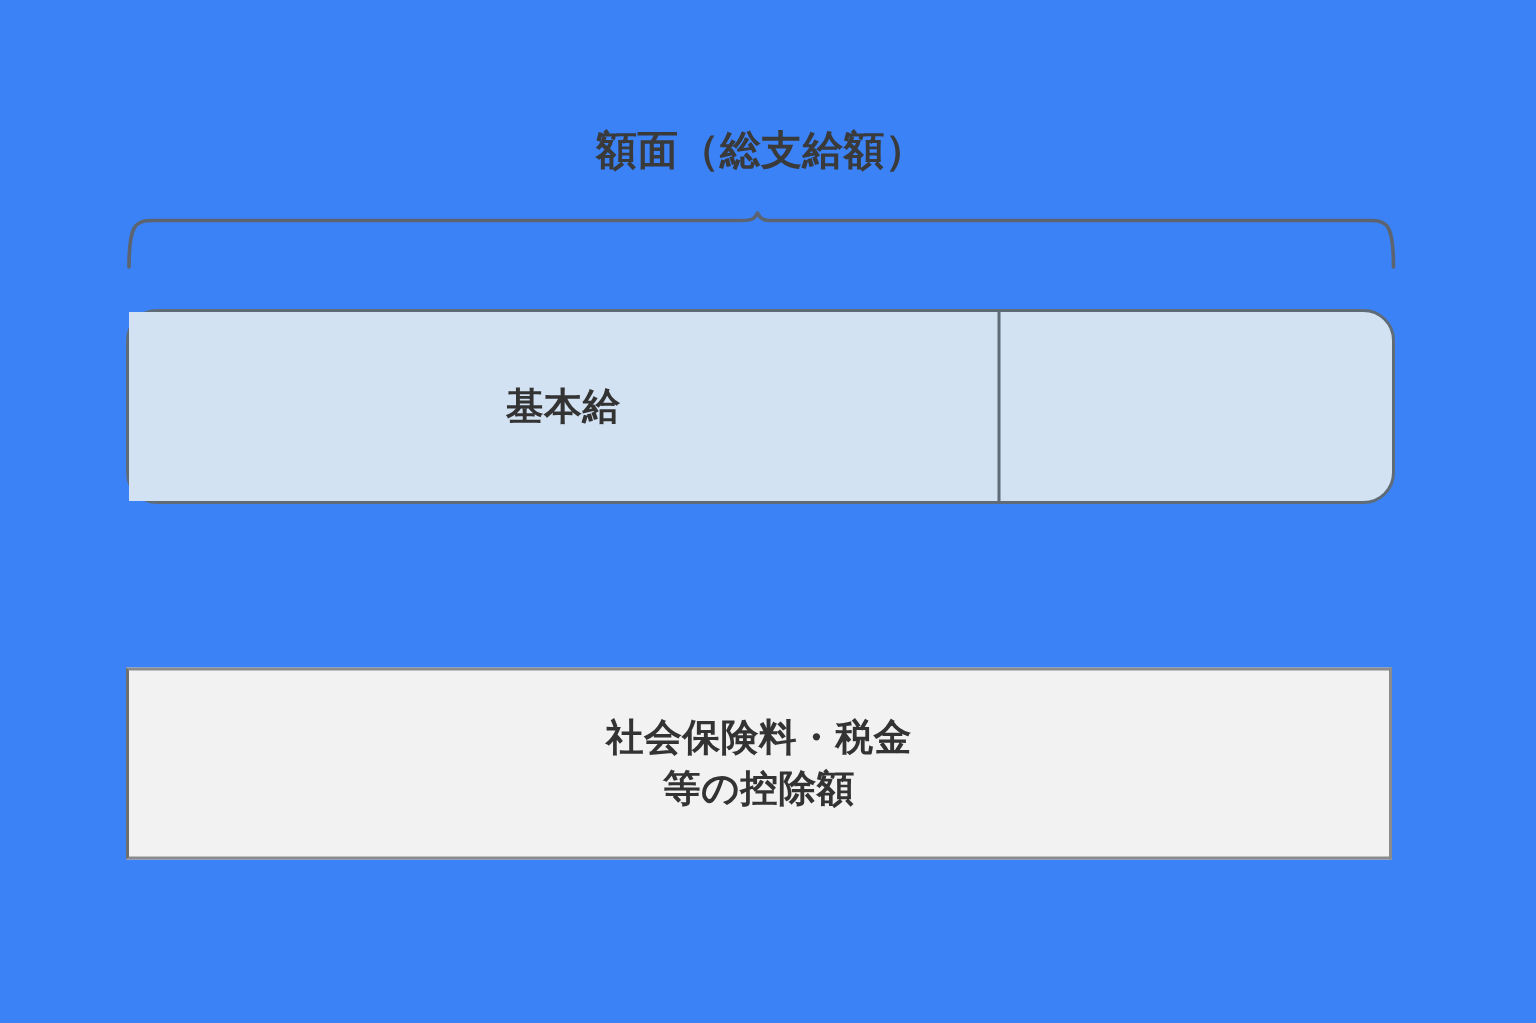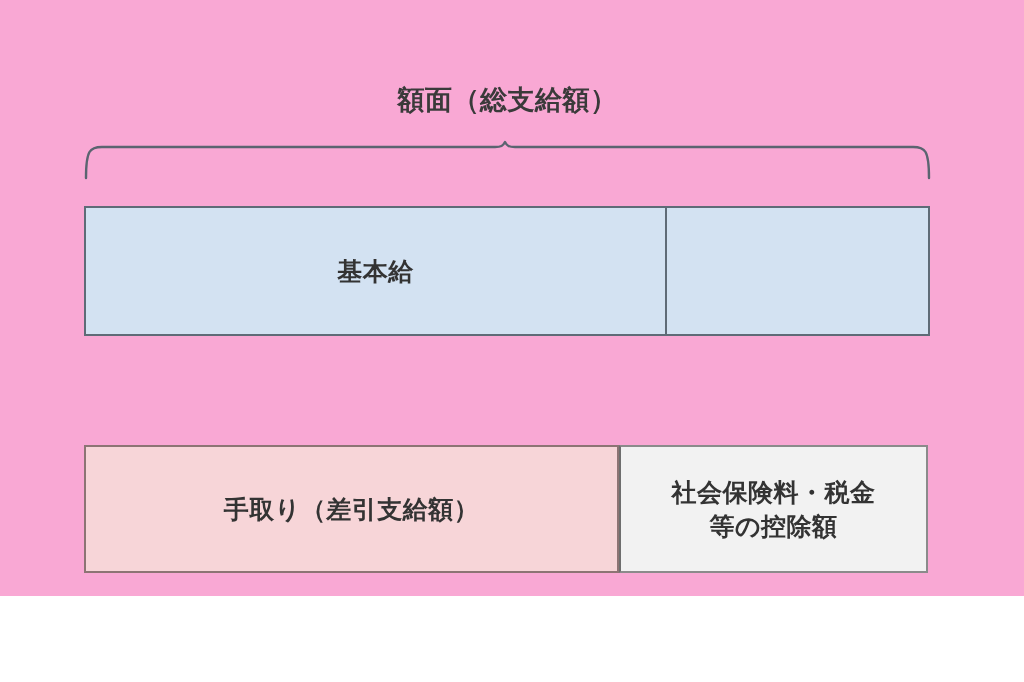--- a/index.html
+++ b/index.html
@@ -9,22 +9,22 @@
     background: #ffffff;
   }
   body {
     font-family: "Liberation Sans", "DejaVu Sans", sans-serif;
     color: #333333;
   }
 
   #canvas {
     position: relative;
     width: 1024px;
-    height: 596px;
-    background: #f9a8d4;
+    height: 682px;
+    background: #3b82f6;
     overflow: hidden;
   }
 
   
   .bracket-title {
     position: absolute;
     left: 85px;
     top: 84px;
     width: 845px;
     text-align: center;
@@ -44,20 +44,21 @@
     width: 855px;
     height: 42px;
   }
   .brace-wrap svg { display: block; }
 
   
   .bar {
     position: absolute;
     display: flex;
     box-sizing: border-box;
+    border-radius: 21px;
   }
 
   .bar-gross {
     left: 84px;
     top: 206px;
     width: 846px;
     height: 130px;
     border: 2px solid #5f6b77;
     background: #d3e2f2;
   }
@@ -123,23 +124,20 @@
     </svg>
   </div>
 
   <div class="bar bar-gross">
     <div class="seg seg-basic">
       <span class="seg-line">基本給</span>
     </div>
   </div>
 
   <div class="bar bar-net">
-    <div class="seg seg-takehome">
-      <span class="seg-line">手取り（差引支給額）</span>
-    </div>
     <div class="seg seg-deduction">
       <div>
         <span class="seg-line">社会保険料・税金</span>
         <span class="seg-line">等の控除額</span>
       </div>
     </div>
   </div>
 
 </div>
 

